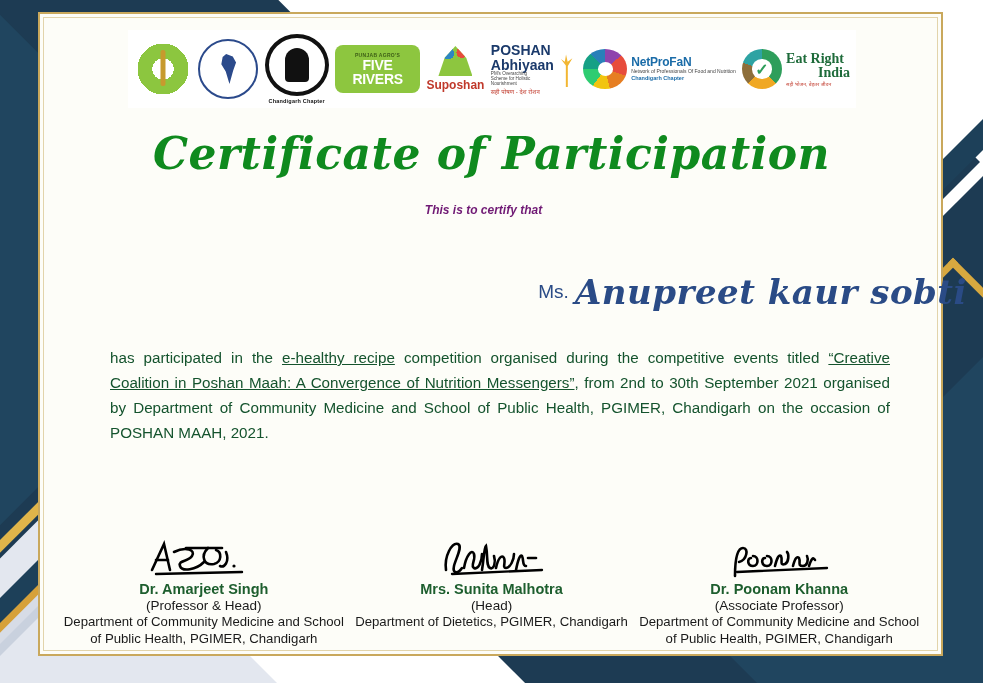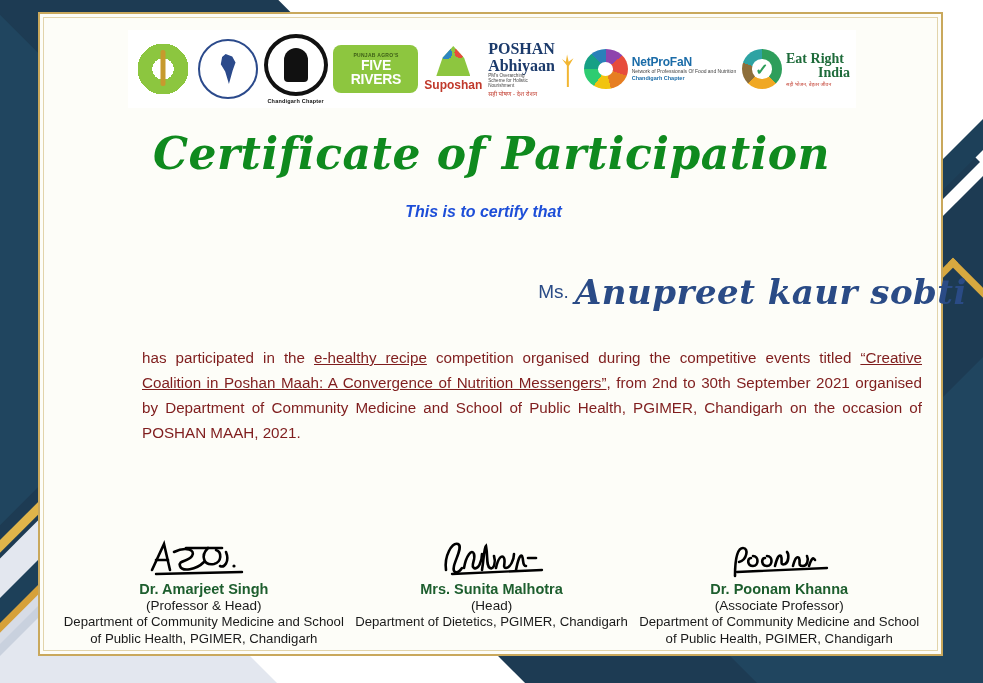--- a/index.html
+++ b/index.html
@@ -265,21 +265,21 @@
     background:
       radial-gradient(circle at 30% 25%, #2e86c1 0 18%, transparent 18%),
       radial-gradient(circle at 70% 22%, #e74c3c 0 16%, transparent 16%),
       linear-gradient(#8dc63f,#8dc63f);
     clip-path: polygon(0 100%,18% 40%,50% 0,82% 40%,100% 100%);
   }
   .logo-suposhan .txt { font-size:12px; font-weight:bold; color:#c0392b; margin-top:2px; }
 
   .logo-poshan { display:flex; align-items:center; gap:3px; }
   .logo-poshan .ptxt { line-height:1.05; }
-  .logo-poshan .p1 { font-size:16px; font-weight:bold; color:#1b3a6b;font-family:Liberation Serif, serif; }
+  .logo-poshan .p1 { font-size:14px; font-weight:bold; color:#1b3a6b; }
   .logo-poshan .p2 { font-size:4.6px; color:#444; max-width:48px; }
   .logo-poshan .p3 { font-size:6px; color:#c0392b; margin-top:2px; }
   .logo-poshan .sprout {
     width:20px; height:36px;
     background: linear-gradient(#f2b632,#f2b632);
     clip-path: polygon(45% 100%,45% 40%,20% 22%,40% 30%,46% 10%,54% 30%,78% 20%,55% 42%,55% 100%);
   }
 
   .logo-netprofan { display:flex; align-items:center; gap:4px; }
   .logo-netprofan .wheel {
@@ -338,24 +338,24 @@
     background: #ffffff;
     display: flex; align-items: center; justify-content: center;
     font-size: 13.5px;
     color: #1a1a1a;
   }
 
   .certify-line {
     position: absolute;
     top: 203px; left: 0; right: 16px;
     text-align: center;
-    font-size: 16px;
+    font-size: 12px;
     font-style: italic;
     font-weight: bold;
-    color: #1d4ed8;
+    color: #701a75;
   }
 
   .recipient {
     position: absolute;
     top: 272px; left: 0; right: 16px;
     text-align: right;
     white-space: nowrap;
   }
   .recipient .honorific {
     font-size: 19px;
@@ -371,24 +371,23 @@
     letter-spacing: 0.5px;
     margin-left: 6px;
   }
 
   .body-text {
     position: absolute;
     top: 345px; left: 110px;
     width: 780px;
     font-size: 15.2px;
     line-height: 25px;
-    color: #7f1d1d;
+    color: #14532d;
     text-align: justify;
     text-justify: inter-word;
-    margin-left: 32px;
   }
   .body-text .u { text-decoration: underline; }
 
   .signatures {
     position: absolute;
     bottom: 36px; left: 60px; right: 60px;
     display: flex;
     justify-content: space-between;
   }
   .sig-block {

